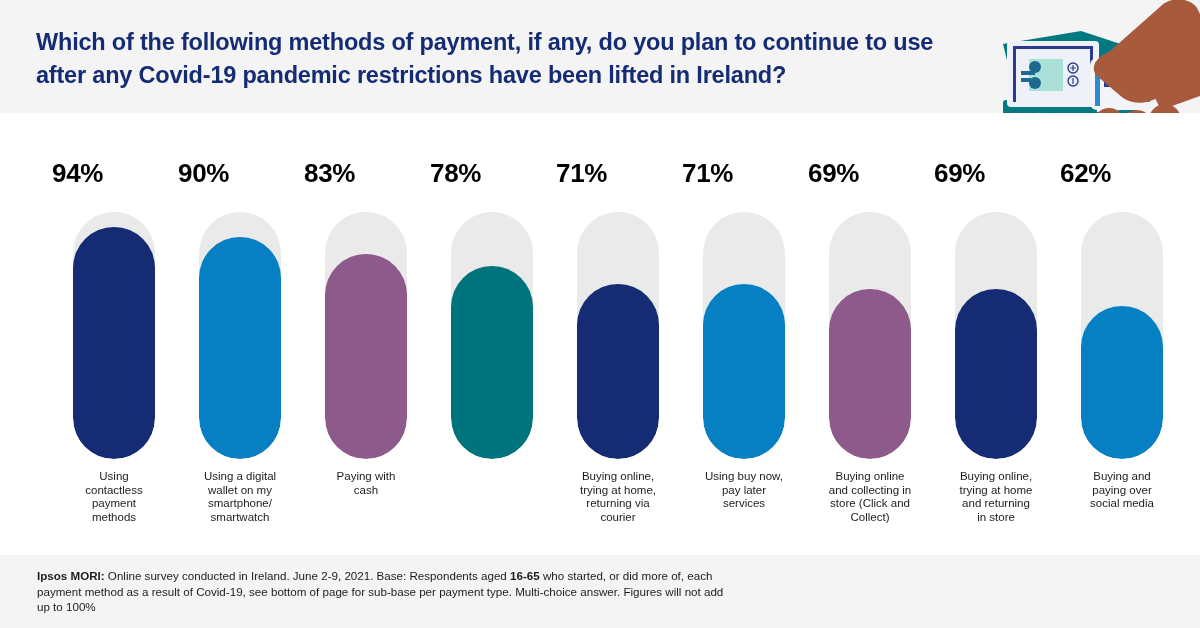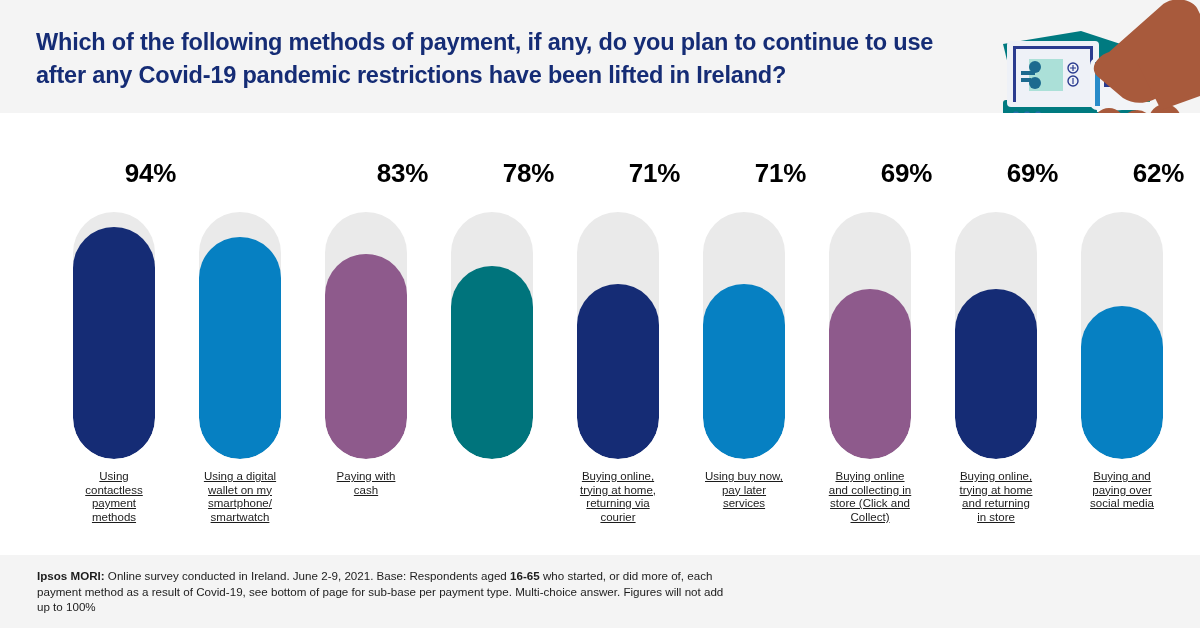--- a/index.html
+++ b/index.html
@@ -46,21 +46,21 @@
   .col {
     position: absolute;
     top: 0;
     width: 124px;
     height: 442px;
   }
   .pct {
     position: absolute;
     top: 45px; left: 0;
     width: 124px;
-    text-align: right;
+    text-align: left;
     font-size: 26px;
     font-weight: bold;
     letter-spacing: -0.3px;
   }
   .bar-wrap {
     position: absolute;
     left: 21px; top: 99px;
     width: 82px; height: 247px;
     background: #eaeaea;
     border-radius: 41px;
@@ -73,21 +73,20 @@
     border-radius: 41px;
   }
   .cat {
     position: absolute;
     left: 2px; top: 357px;
     width: 120px;
     text-align: center;
     font-size: 11.5px;
     line-height: 13.5px;
     color: #1c1c1c;
-    text-decoration: underline;
   }
 
   
   .footer {
     position: absolute; left: 0; top: 555px;
     width: 1200px; height: 73px;
     background: #f4f4f4;
     padding-left: 34px;
   }
   .footer-text {
@@ -171,20 +170,21 @@
       <div class="bar-wrap">
         <div class="bar-fill" style="height:94%;background:#152c75"></div>
       </div>
       <div class="cat" style="white-space:pre-line">Using
 contactless
 payment
 methods</div>
     </div>
 
     <div class="col" style="left:178px">
+      <div class="pct">90%</div>
       <div class="bar-wrap">
         <div class="bar-fill" style="height:90%;background:#0680c2"></div>
       </div>
       <div class="cat" style="white-space:pre-line">Using a digital
 wallet on my
 smartphone/
 smartwatch</div>
     </div>
 
     <div class="col" style="left:304px">

